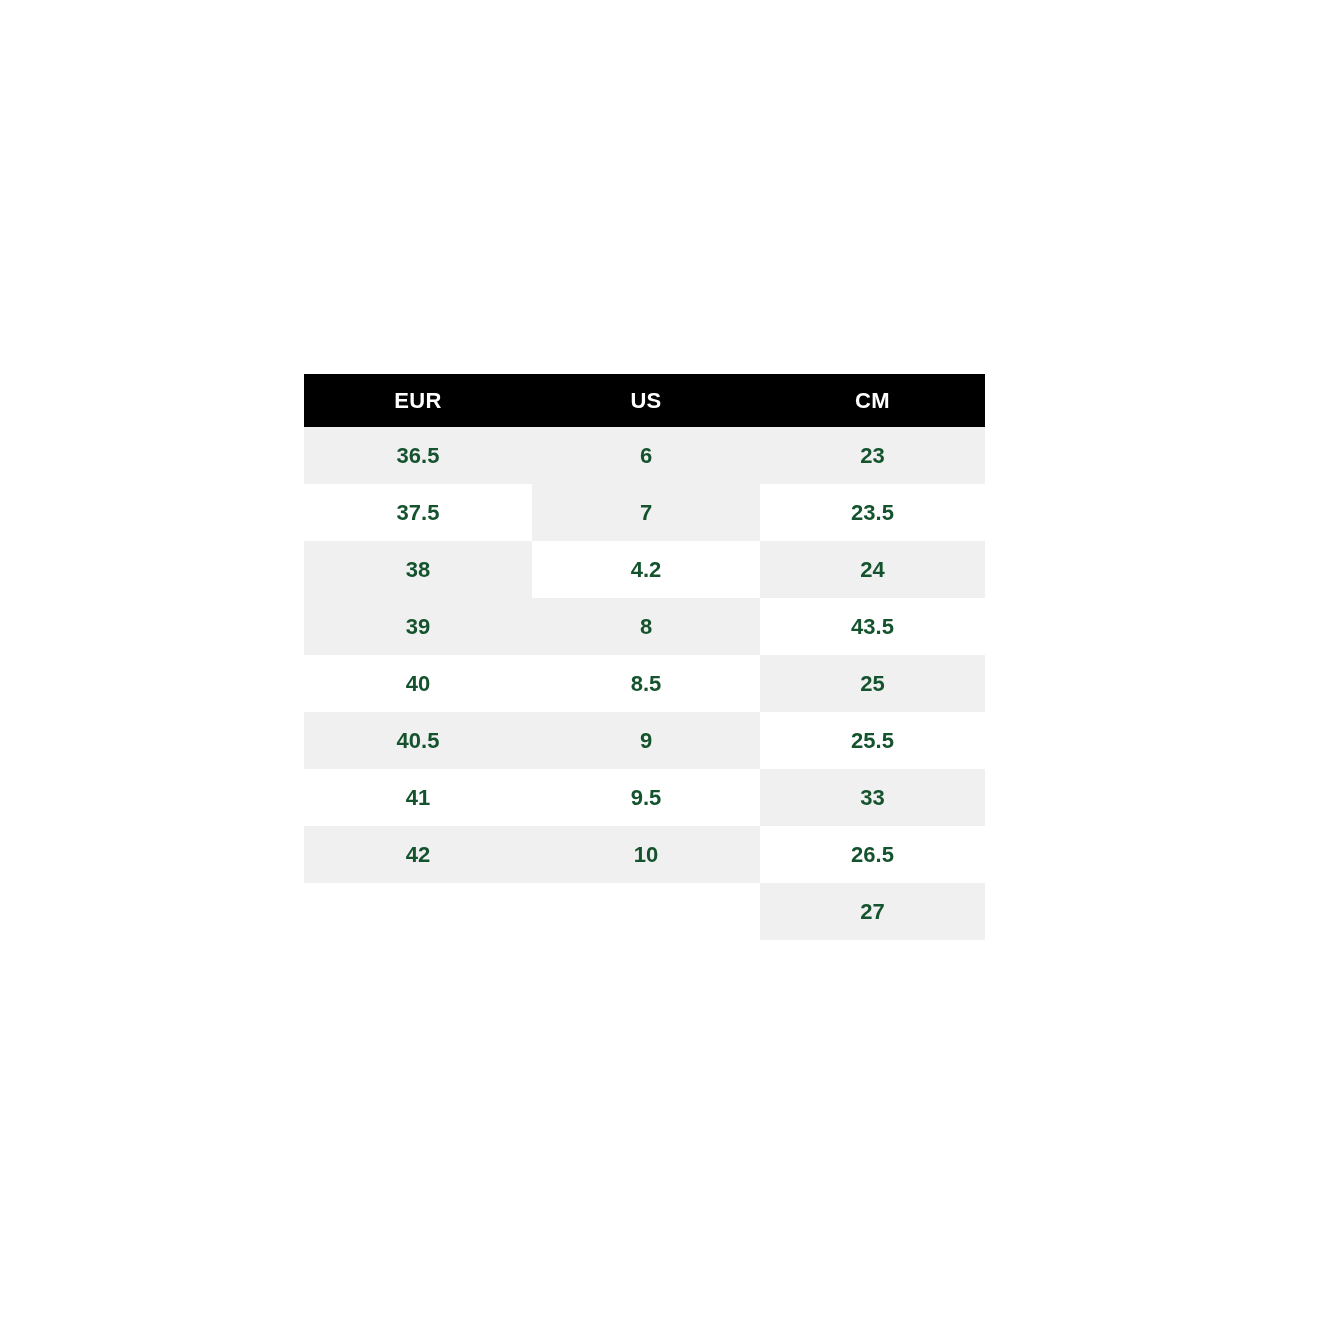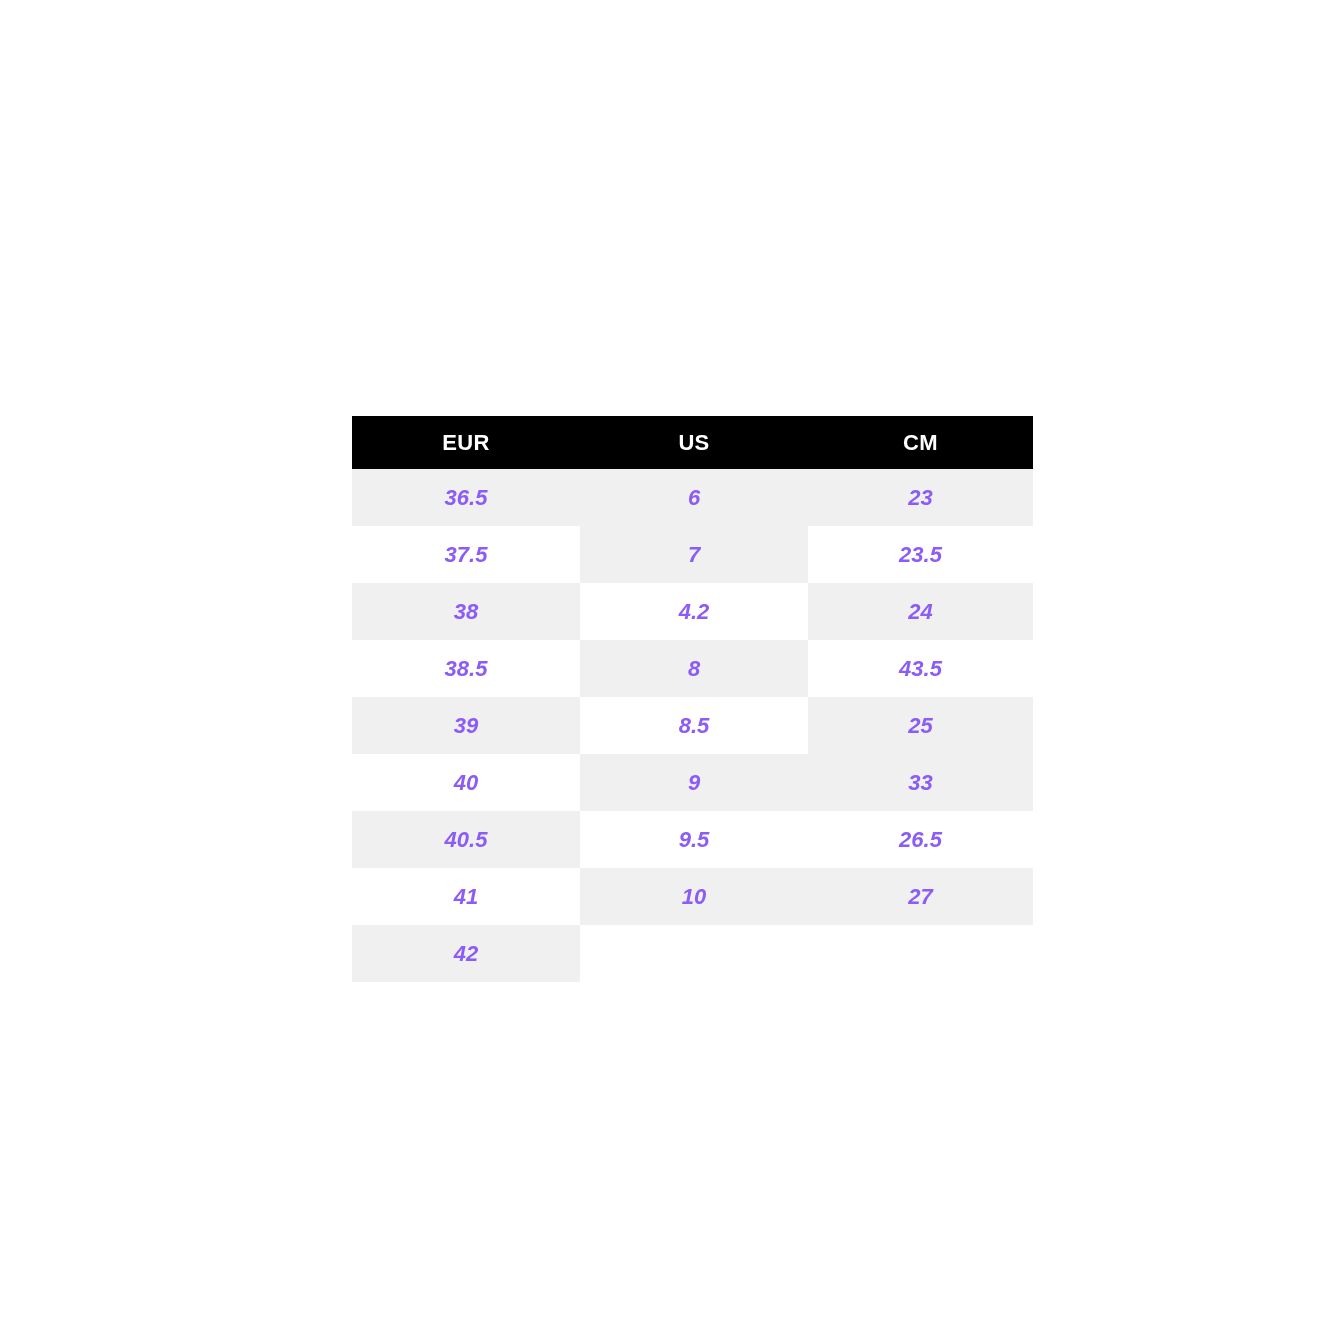--- a/index.html
+++ b/index.html
@@ -18,25 +18,25 @@
   #size-chart-page {
     position: relative;
     width: 1333px;
     height: 1333px;
   }
 
   
   .size-table {
     position: absolute;
     left: 304px;
-    top: 416px;
+    top: 374px;
     width: 729px;
     display: flex;
     flex-direction: row;
-    justify-content: flex-end;
+    justify-content: flex-start;
     align-items: flex-start;
   }
 
   .size-column {
     width: 228px;
     display: flex;
     flex-direction: column;
   }
   .size-column.col-cm {
     width: 225px;
@@ -60,43 +60,41 @@
     flex-direction: column;
   }
 
   .size-cell {
     height: 57px;
     display: flex;
     align-items: center;
     justify-content: center;
     font-size: 22px;
     font-weight: bold;
-    color: #8b5cf6;
+    color: #14532d;
     background: #ffffff;
     box-sizing: border-box;
-    font-style: italic;
   }
   .size-cell.striped {
     background: #f0f0f0;
   }
 </style>
 </head>
 <body>
 
 <div id="size-chart-page">
 
   <div class="size-table">
 
     <div class="size-column col-eur">
       <div class="col-header">EUR</div>
       <div class="col-body">
           <div class="size-cell striped">36.5</div>
           <div class="size-cell">37.5</div>
           <div class="size-cell striped">38</div>
-          <div class="size-cell">38.5</div>
           <div class="size-cell striped">39</div>
           <div class="size-cell">40</div>
           <div class="size-cell striped">40.5</div>
           <div class="size-cell">41</div>
           <div class="size-cell striped">42</div>
         </div>
     </div>
 
     <div class="size-column col-us">
       <div class="col-header">US</div>
@@ -113,20 +111,21 @@
     </div>
 
     <div class="size-column col-cm">
       <div class="col-header">CM</div>
       <div class="col-body">
           <div class="size-cell striped">23</div>
           <div class="size-cell">23.5</div>
           <div class="size-cell striped">24</div>
           <div class="size-cell">43.5</div>
           <div class="size-cell striped">25</div>
+          <div class="size-cell">25.5</div>
           <div class="size-cell striped">33</div>
           <div class="size-cell">26.5</div>
           <div class="size-cell striped">27</div>
         </div>
     </div>
 
   </div>
 
 </div>
 

